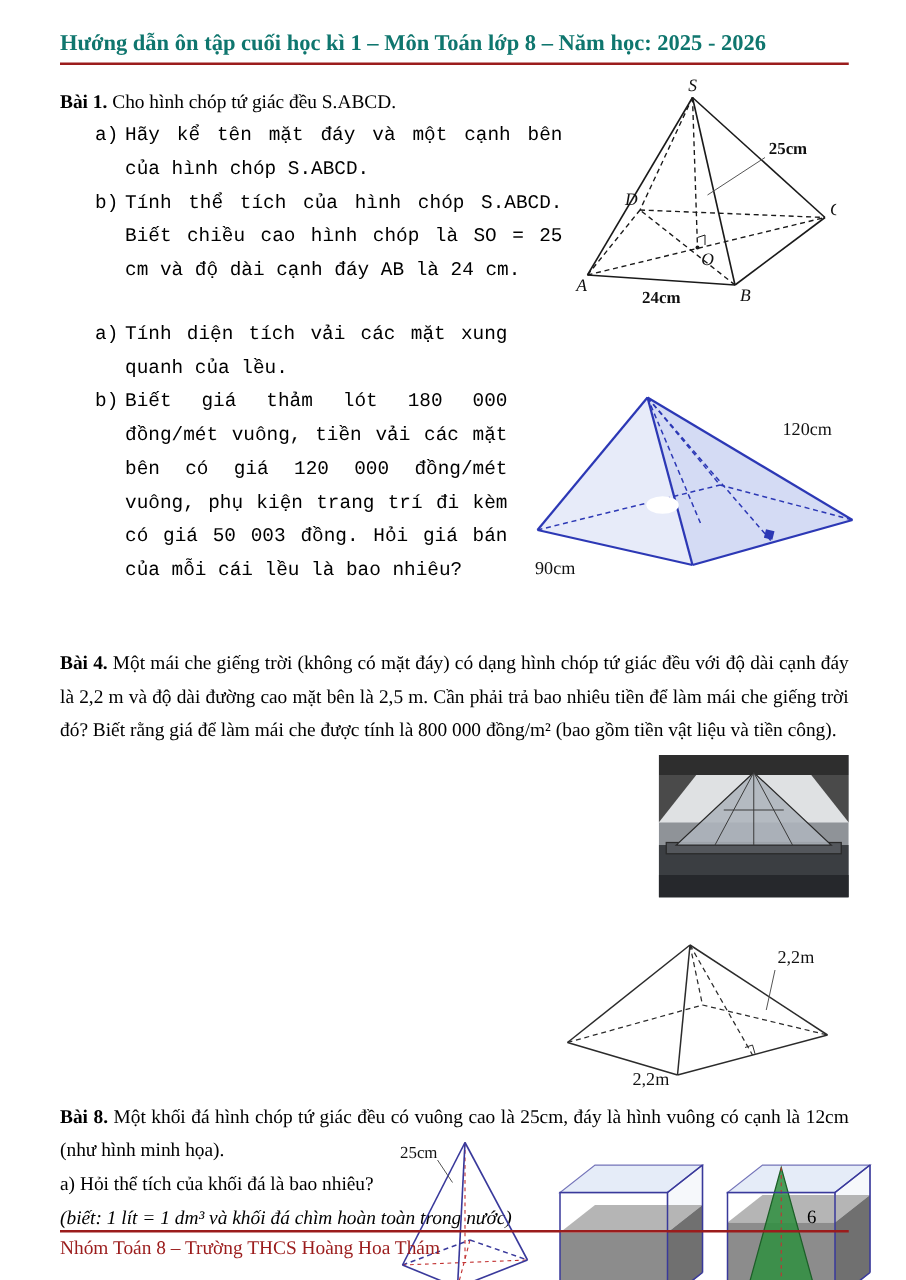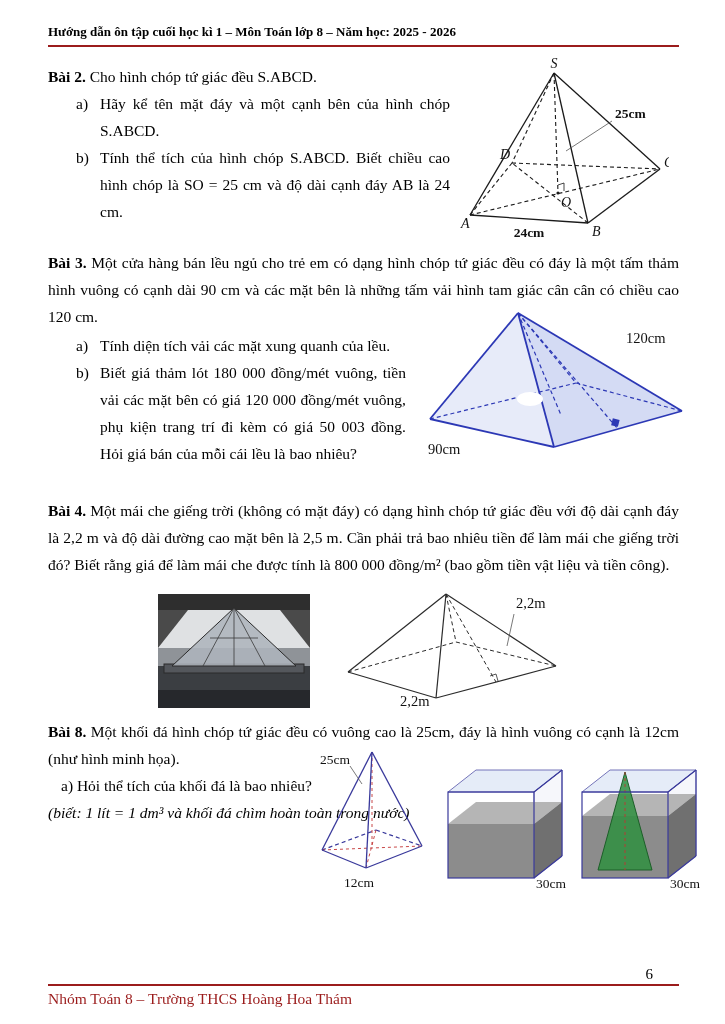--- a/index.html
+++ b/index.html
@@ -1,43 +1,43 @@
 <!DOCTYPE html>
 <html><head>
 <meta charset="utf-8">
 <style>
   html,body{margin:0;padding:0;background:#ffffff;}
   body{width:725px;height:1024px;font-family:"Liberation Serif",serif;color:#000;}
   .page{position:relative;width:725px;height:1024px;box-sizing:border-box;
         padding:24px 46px 0 48px;overflow:hidden;background:#fff;}
 
   
-  .doc-header{color:#000000;font-size:13px;font-weight:bold;
+  .doc-header{color:#0f766e;font-size:18px;font-weight:bold;
               padding-bottom:5px;border-bottom:2px solid #9b1c1c;}
 
   
   .sec{font-size:15.5px;line-height:27px;text-align:justify;}
   .para{margin:0;}
   .blabel{font-weight:bold;}
-  .item{margin:0;padding-left:52px;text-indent:-24px;}
+  .item{margin:0;padding-left:52px;text-indent:-24px;font-family:Liberation Mono, monospace;}
   .item .marker{display:inline-block;width:24px;text-indent:0;}
 
   .sec-b2{position:relative;margin-top:16px;min-height:184px;}
   .b2-text{width:402px;}
   .fig-b2{position:absolute;top:-6px;right:10px;}
 
   .sec-b3{position:relative;margin-top:2px;min-height:248px;}
   .b3-items{width:358px;margin-top:2px;}
   .fig-b3{position:absolute;top:56px;right:-12px;}
 
-  .sec-b4{margin-top:0;}
-  .b4-figrow{display:flex;align-items:flex-end;gap:28px;margin:6px 0 0 110px;}
+  .sec-b4{margin-top:15px;}
+  .b4-figrow{display:flex;align-items:flex-end;gap:28px;margin:6px 0 0 110px;flex-direction:column;}
 
   .sec-b5{position:relative;margin-top:10px;min-height:214px;}
-  .b5-items{width:270px;margin-left:13px;}
+  .b5-items{width:270px;}
   .b5-note{font-style:italic;margin:0;}
   .fig-b5{position:absolute;top:20px;right:-26px;}
 
   
   .footer{position:absolute;left:48px;right:46px;bottom:16px;}
   .page-num{text-align:right;padding-right:26px;font-size:15px;margin-bottom:1px;}
   .footer-rule{border-top:2px solid #9b1c1c;margin-bottom:4px;}
   .credit{color:#9b1c1c;font-size:15.5px;}
 
   
@@ -80,30 +80,28 @@
       <text class="svg-pt" x="100" y="11" text-anchor="middle">S</text>
       <text class="svg-pt" x="7" y="171">A</text>
       <text class="svg-pt" x="138" y="179">B</text>
       <text class="svg-pt" x="210" y="110">C</text>
       <text class="svg-pt" x="46" y="102">D</text>
       <text class="svg-pt" x="107" y="150">O</text>
       <text class="svg-meas" x="161" y="61">25cm</text>
       <text class="svg-meas" x="75" y="180" text-anchor="middle">24cm</text>
     </svg>
     <div class="b2-text">
-      <p class="para"><b class="blabel">Bài 2.</b>
+      <p class="para"><b class="blabel">Bài 1.</b>
         <span>Cho hình chóp tứ giác đều S.ABCD.</span></p>
       <p class="item"><span class="marker">a)</span><span>Hãy kể tên mặt đáy và một cạnh bên của hình chóp S.ABCD.</span></p>
       <p class="item"><span class="marker">b)</span><span>Tính thể tích của hình chóp S.ABCD. Biết chiều cao hình chóp là SO = 25 cm và độ dài cạnh đáy AB là 24 cm.</span></p>
     </div>
   </section>
 
   <section class="sec sec-b3">
-    <p class="para"><b class="blabel">Bài 3.</b>
-      <span>Một cửa hàng bán lều ngủ cho trẻ em có dạng hình chóp tứ giác đều có đáy là một tấm thảm hình vuông có cạnh dài 90 cm và các mặt bên là những tấm vải hình tam giác cân cân có chiều cao 120 cm.</span></p>
     <svg class="fig-b3" width="265" height="152" viewBox="0 0 265 152">
       <polygon points="92,8 4,114 128,142" fill="#e3e8f8" opacity="0.85"></polygon>
       <polygon points="92,8 128,142 256,106" fill="#ccd5f2" opacity="0.85"></polygon>
       <g stroke="#2c38b5" stroke-width="1.2" fill="none" stroke-dasharray="4,3">
         <line x1="92" y1="8" x2="150" y2="78"></line>
         <line x1="4" y1="114" x2="150" y2="78"></line>
         <line x1="150" y1="78" x2="256" y2="106"></line>
         <line x1="92" y1="8" x2="192" y2="124"></line>
         <line x1="92" y1="8" x2="135" y2="110"></line>
       </g>

